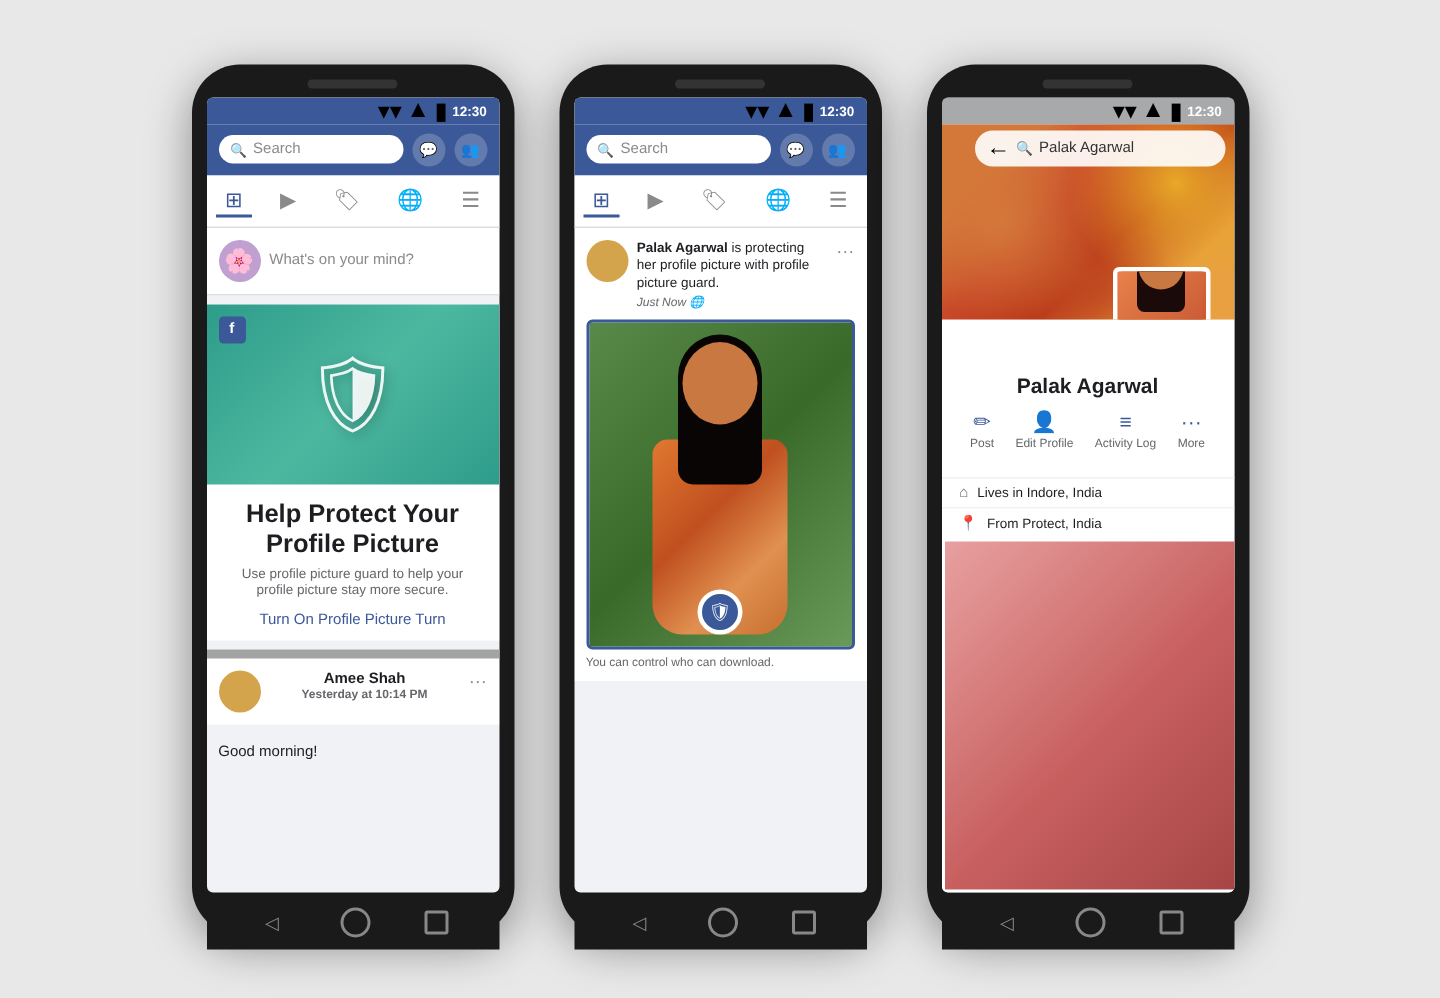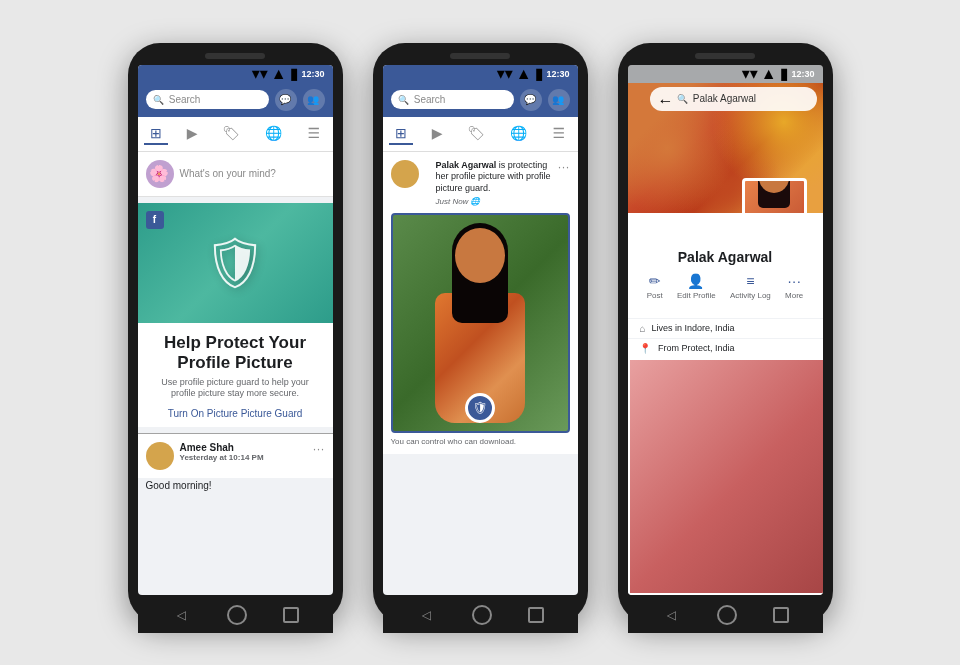--- a/index.html
+++ b/index.html
@@ -241,23 +241,24 @@
     .protect-link {
       color: #3b5998;
       font-size: 10px;
       font-weight: 500;
     }
 
     .post-preview {
       background: white;
       margin-top: 6px;
       padding: 8px;
-      border-top: 1px solid #a3a3a3;
+      border-top: 6px solid #a3a3a3;
       display: flex;
       gap: 6px;
+      text-align: center;
     }
 
     .post-avatar {
       width: 28px;
       height: 28px;
       border-radius: 50%;
       background: #d4a44c;
       flex-shrink: 0;
     }
 
@@ -278,21 +279,21 @@
     }
 
     .post-dots {
       color: #8a8a8a;
       font-size: 12px;
     }
 
     .post-body-text {
       font-size: 10px;
       color: #1c1e21;
-      padding: 2px 8px;
+      padding: 13px 8px;
     }
 
     
     .story-post {
       background: white;
       padding: 8px;
       flex-shrink: 0;
     }
 
     .story-header {
@@ -308,21 +309,20 @@
       border-radius: 50%;
       background: #d4a44c;
       flex-shrink: 0;
     }
 
     .story-text {
       flex: 1;
       font-size: 9px;
       color: #1c1e21;
       line-height: 1.3;
-      margin-left: 11px;
     }
 
     .story-name {
       font-weight: bold;
     }
 
     .story-time {
       color: #65676b;
       font-size: 8px;
       margin-top: 2px;
@@ -647,21 +647,21 @@
         </div>
 
         <div class="protect-card">
           <div class="protect-banner">
             <div class="fb-logo-corner">f</div>
             <span class="shield-icon-large">🛡</span>
           </div>
           <div class="protect-text">
             <div class="protect-title">Help Protect Your Profile Picture</div>
             <div class="protect-desc">Use profile picture guard to help your profile picture stay more secure.</div>
-            <div class="protect-link">Turn On Picture Picture Guard</div>
+            <div class="protect-link">Turn On Profile Picture Turn</div>
           </div>
         </div>
 
         <div class="post-preview">
           <div class="post-avatar"></div>
           <div class="post-meta">
             <div class="post-name">Amee Shah</div>
             <div class="post-time">Yesterday at 10:14 PM</div>
           </div>
           <span class="post-dots">···</span>

